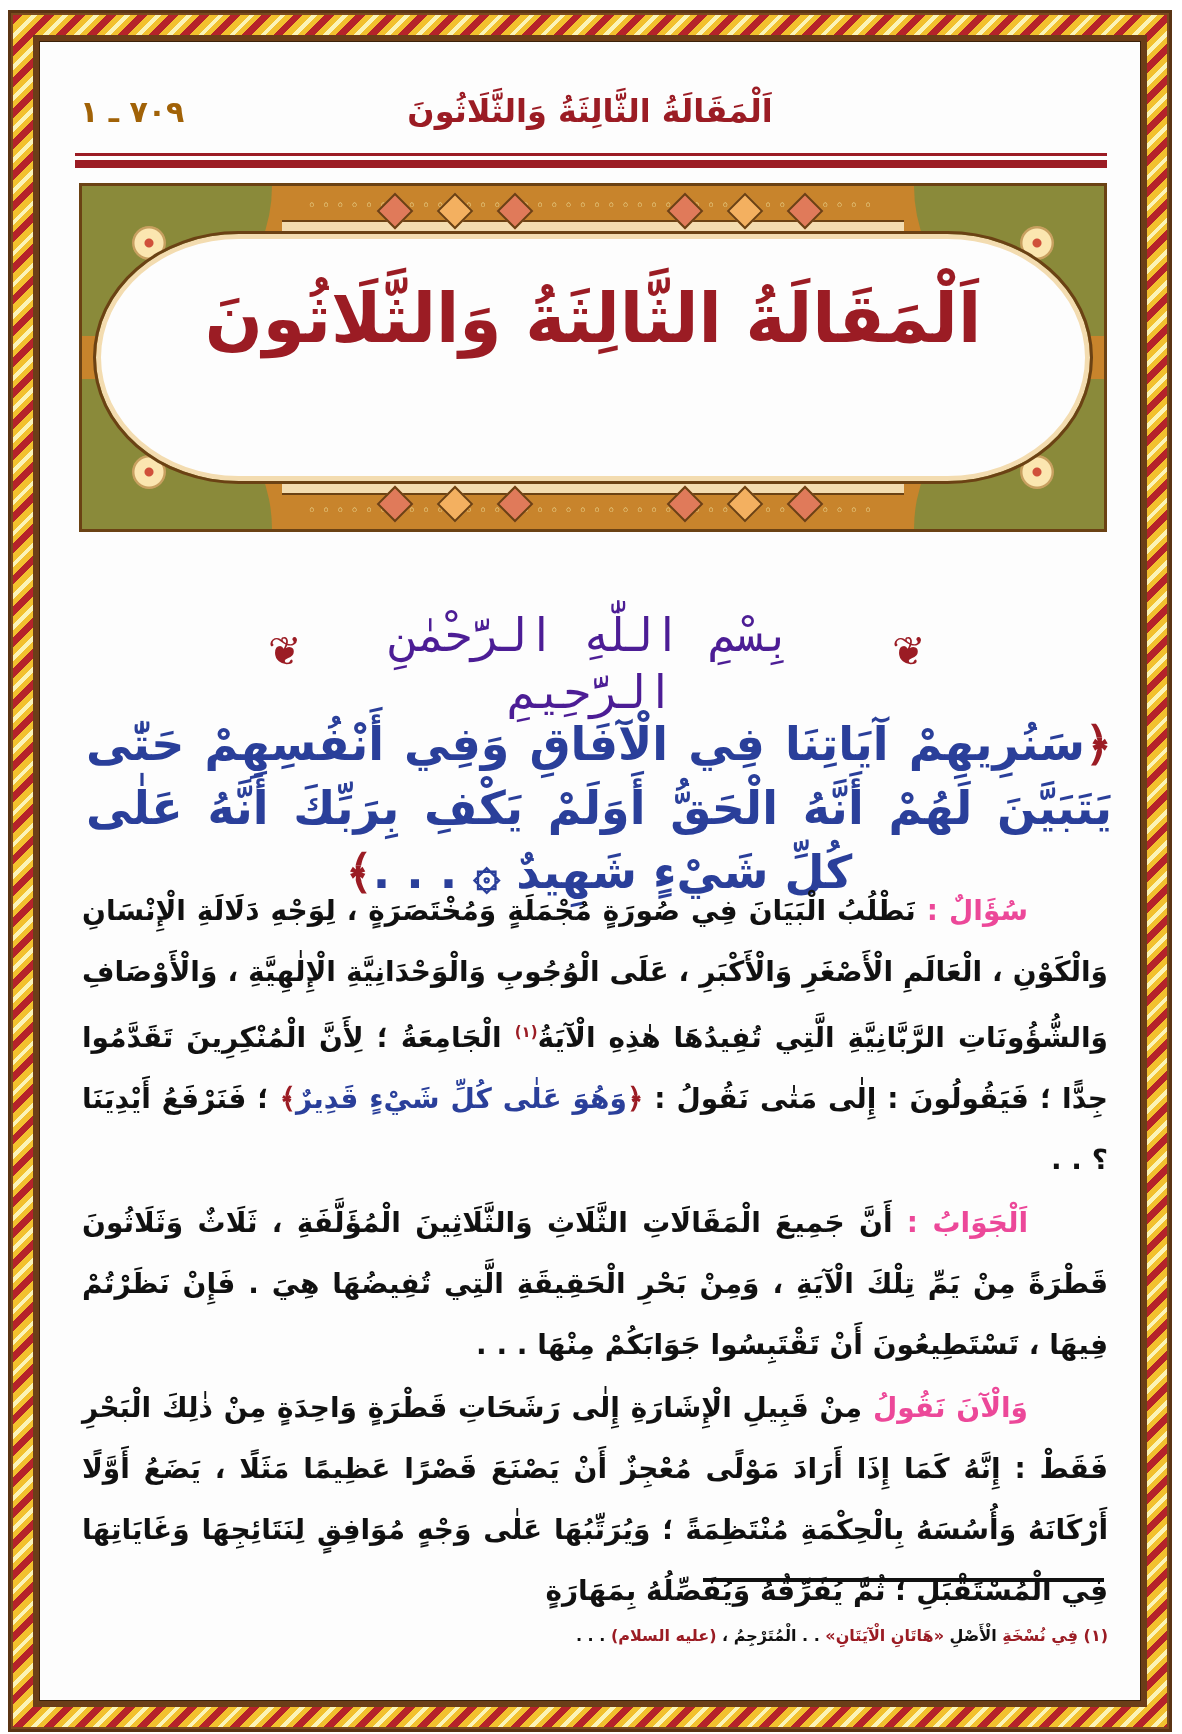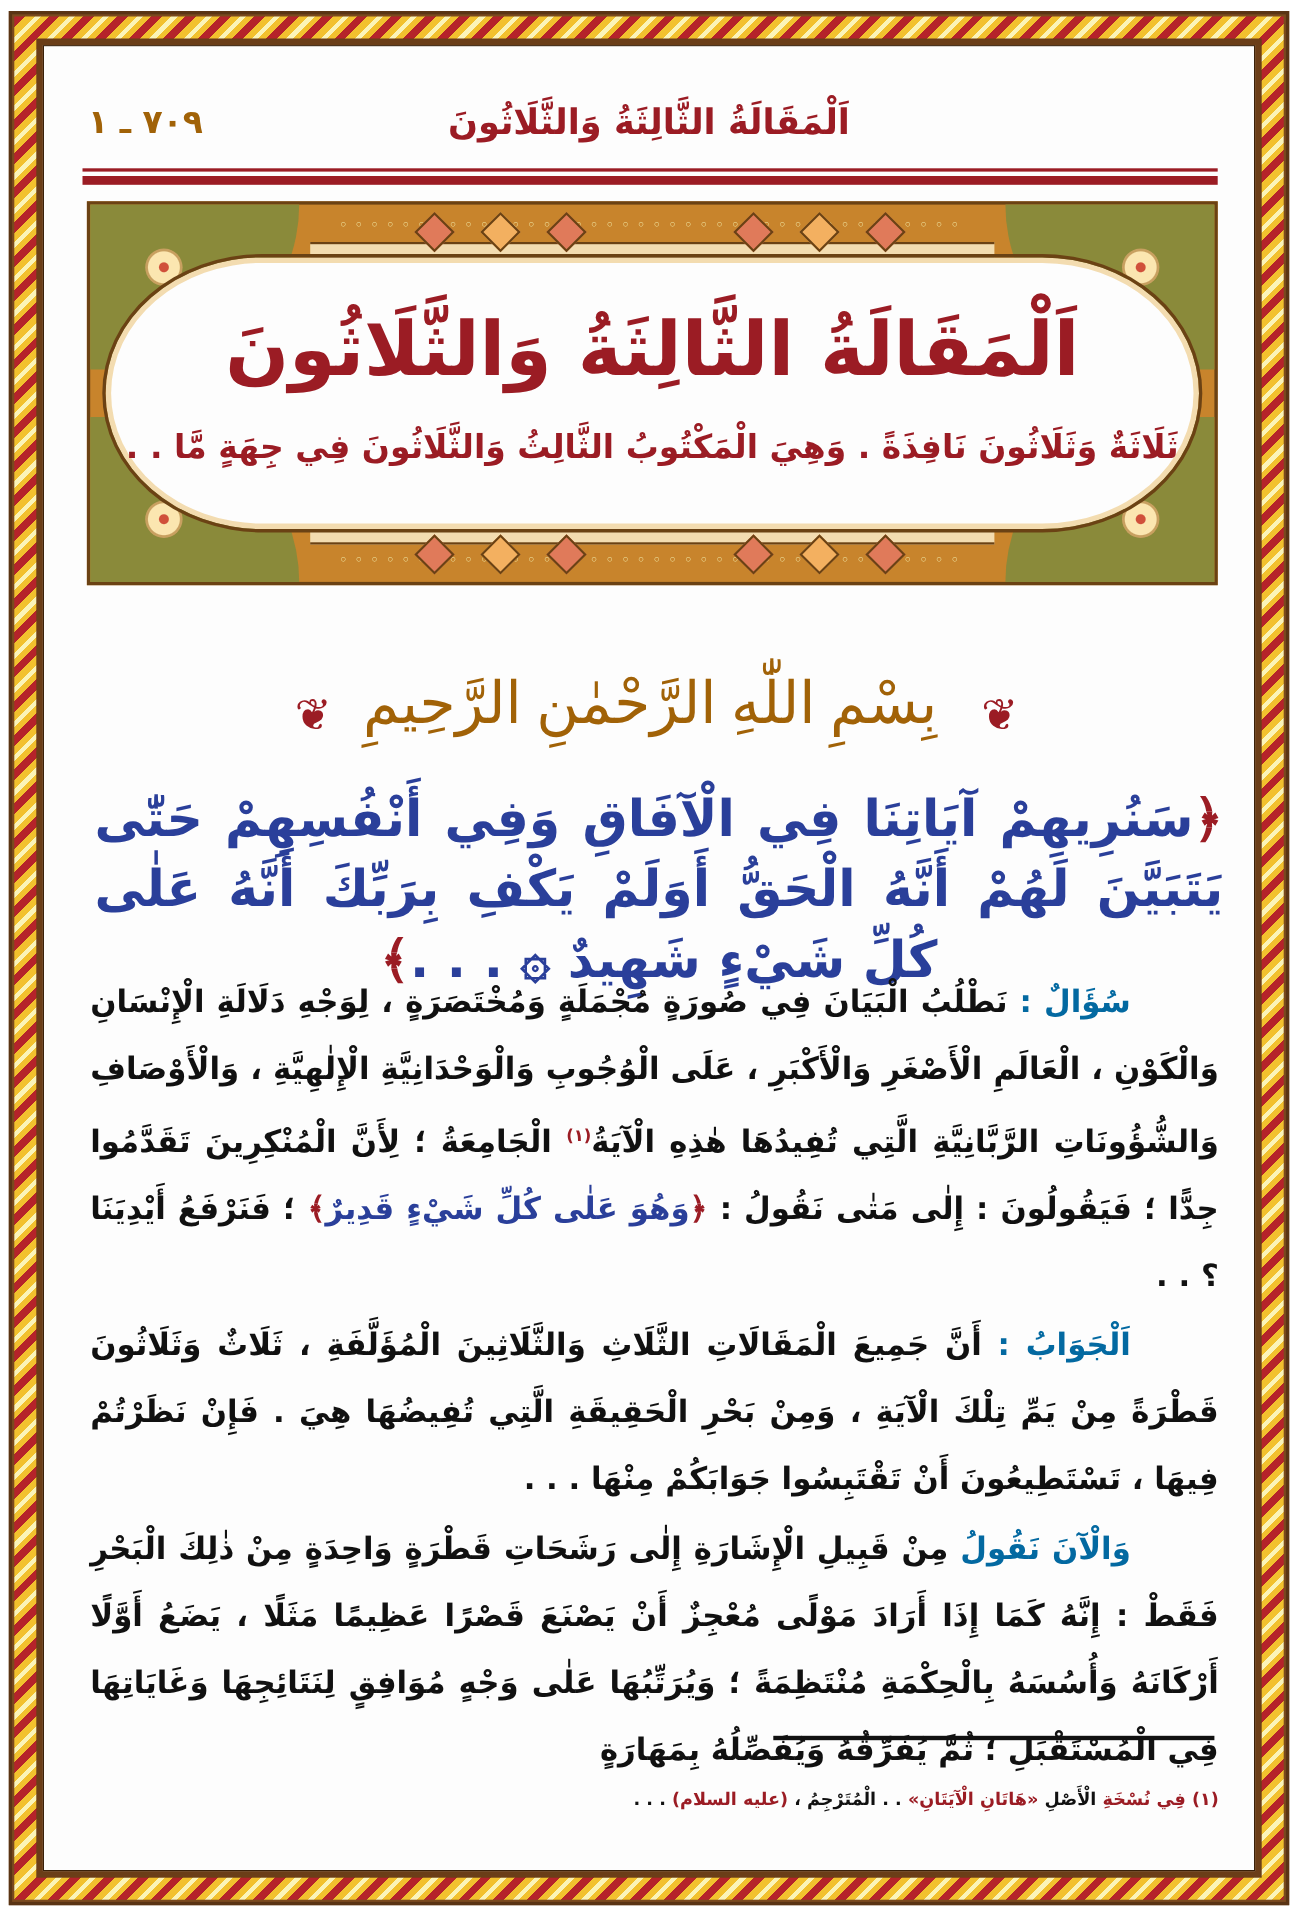--- a/index.html
+++ b/index.html
@@ -53,36 +53,36 @@
     background:#fdfdfd; border:5px solid #f3dcb0; outline:3px solid #6b4214;
     border-radius:150px / 130px; }
   .frame-title { position:absolute; left:0; right:0; top:40px; text-align:center; color:#9b1c24;
     font-size:68px; font-weight:bold; direction:rtl; font-family:"DejaVu Sans", sans-serif; }
   .frame-subtitle { position:absolute; left:0; right:0; top:150px; text-align:center; color:#9b1c24;
     font-size:30px; font-weight:bold; direction:rtl; font-family:"DejaVu Sans", sans-serif; }
   .med { position:absolute; width:22px; height:22px; top:12px; transform:rotate(45deg);
     background:#e07a5a; border:2px solid #6b4214; }
 
   
-  .basmala { left:300px; width:582px; top:608px; text-align:center; color:#a16207;
-    font-size:53px; direction:rtl; font-family:Liberation Serif, serif; }
+  .basmala { left:300px; width:582px; top:608px; text-align:center; color:#4c1d95;
+    font-size:46px; direction:rtl; font-family:Liberation Mono, monospace; }
   .basmala-orn { top:606px; width:30px; height:90px; color:#9b1c24; font-size:40px;
     line-height:90px; text-align:center; }
 
   
   .verse { left:86px; width:1026px; top:712px; direction:rtl; text-align:justify;
     text-align-last:center; color:#2a3f9a; font-size:46px; font-weight:bold; line-height:64px;
     font-family:"DejaVu Sans", sans-serif; }
   .verse .brk { color:#9b1c24; }
 
   
   .body { left:82px; width:1026px; top:880px; direction:rtl; color:#111; font-size:28px;
     font-weight:bold; line-height:61px; font-family:"DejaVu Sans", sans-serif; text-align:justify; }
   .body p { margin:0 0 2px 0; text-indent:80px; }
-  .label-red { color:#0369a1; }
+  .label-red { color:#ec4899; }
   .inline-verse { color:#2a3f9a; }
   .inline-verse .brk { color:#9b1c24; }
   sup.fn { color:#9b1c24; font-size:15px; }
 
   
   .fn-rule { left:703px; width:401px; top:1578px; height:4px; background:#111; }
   .footnote { left:82px; width:1026px; top:1626px; direction:rtl; text-align:right; color:#111;
     font-size:16px; font-weight:bold; font-family:"DejaVu Sans", sans-serif; }
   .footnote .red { color:#9b1c24; }
 </style>
@@ -124,21 +124,20 @@
       <div class="rosette"></div>
     </div>
   <div class="corner bl">
       <div class="rosette"></div>
     </div>
   <div class="corner br">
       <div class="rosette"></div>
     </div>
   <div class="frame-inner">
     <div class="frame-title">اَلْمَقَالَةُ الثَّالِثَةُ وَالثَّلَاثُونَ</div>
-    <div class="frame-subtitle">ثَلَاثَةٌ وَثَلَاثُونَ نَافِذَةً . وَهِيَ الْمَكْتُوبُ الثَّالِثُ وَالثَّلَاثُونَ فِي جِهَةٍ مَّا . .</div>
   </div>
 </div>
 
 <div class="abs basmala-orn" style="left:892px">❦</div>
 <div class="abs basmala">بِسْمِ اللّٰهِ الرَّحْمٰنِ الرَّحِيمِ</div>
 <div class="abs basmala-orn" style="left:268px">❦</div>
 
 <div class="abs verse">
   <span class="brk">﴿</span><span>سَنُرِيهِمْ آيَاتِنَا فِي الْآفَاقِ وَفِي أَنْفُسِهِمْ حَتّٰى يَتَبَيَّنَ لَهُمْ أَنَّهُ الْحَقُّ أَوَلَمْ يَكْفِ بِرَبِّكَ أَنَّهُ عَلٰى كُلِّ شَيْءٍ شَهِيدٌ ۞ . . .</span><span class="brk">﴾</span>
 </div>

